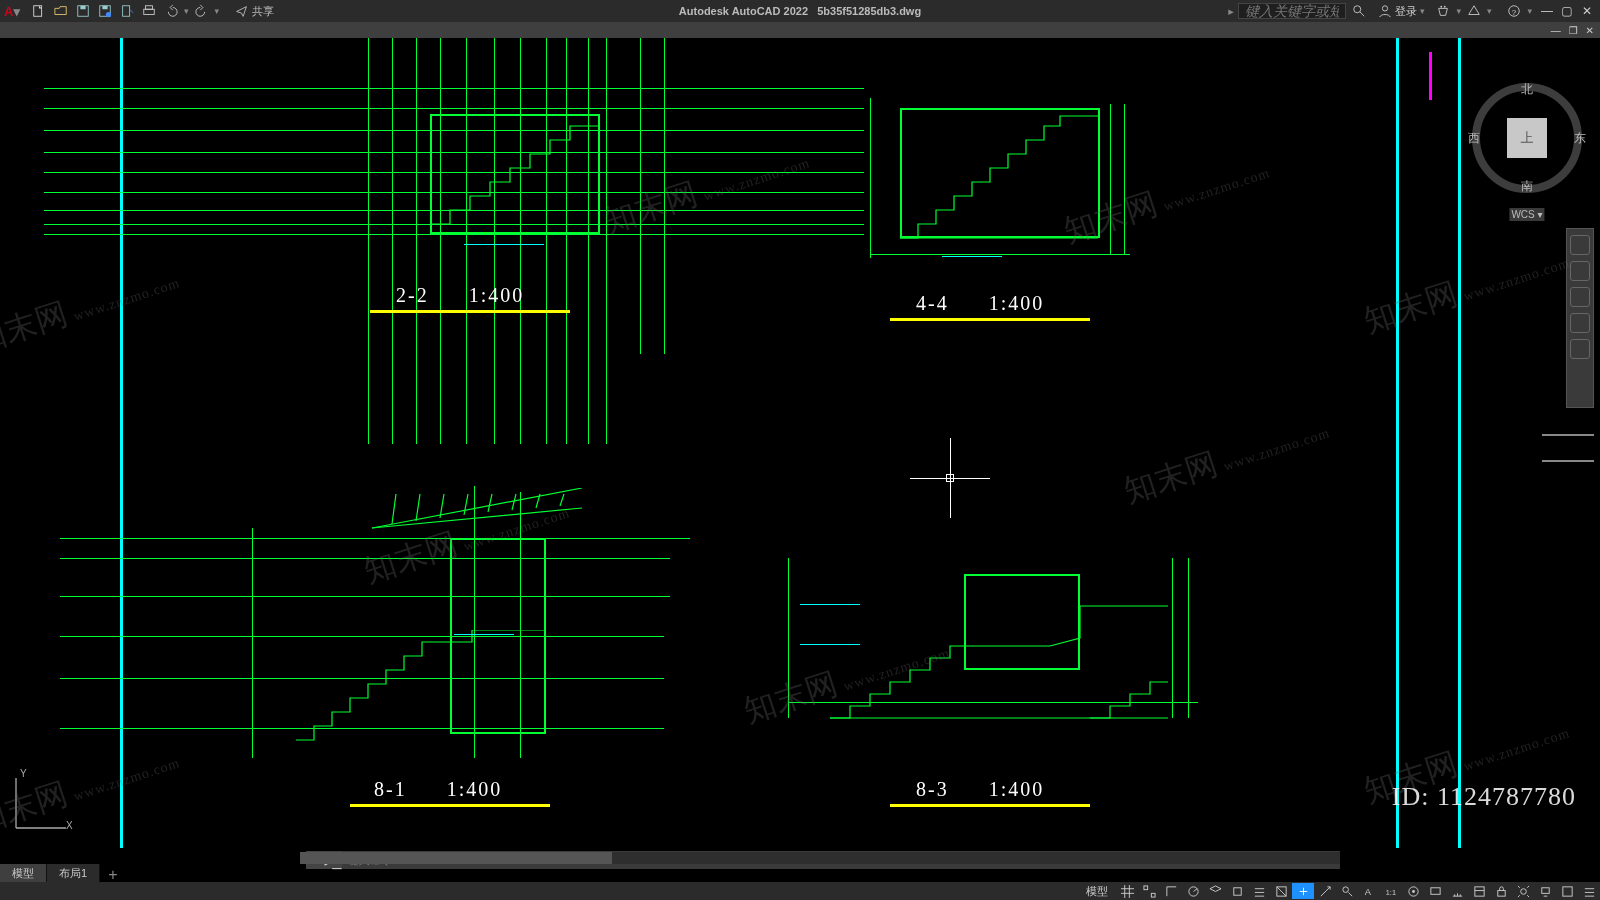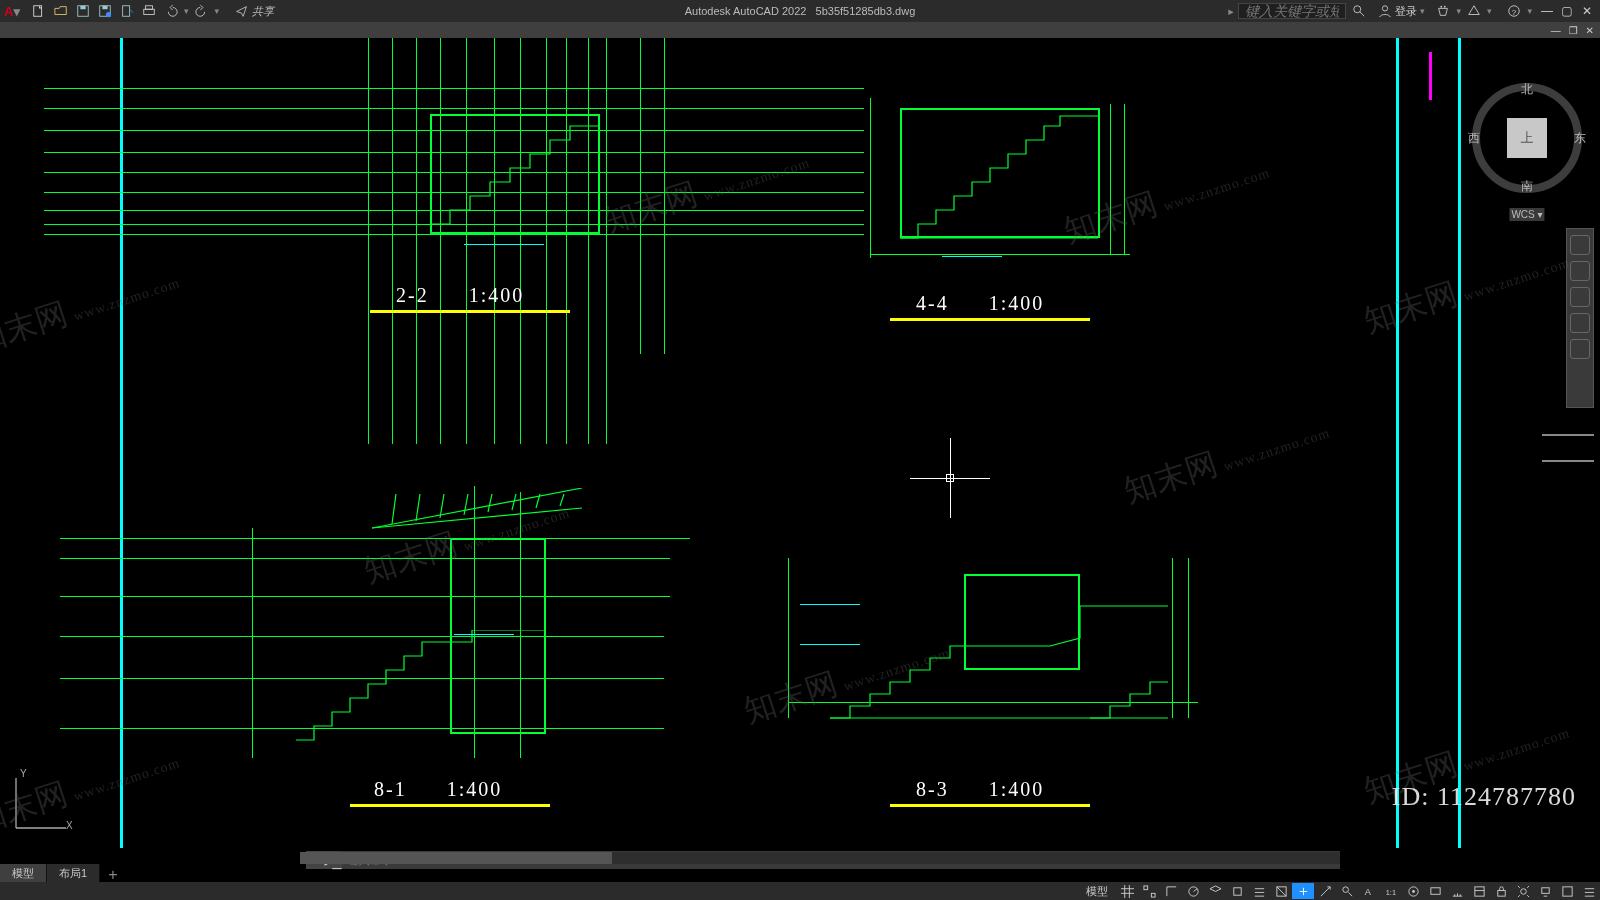--- a/index.html
+++ b/index.html
@@ -4,23 +4,23 @@
 <style>
   * { margin:0; padding:0; box-sizing:border-box; }
   html,body { width:1600px; height:900px; overflow:hidden; background:#000; font-family:"Segoe UI","Microsoft YaHei",sans-serif; color:#ccc; }
 
   
   .titlebar { height:22px; background:#2b2b2b; display:flex; align-items:center; font-size:11px; }
   .titlebar .logo { color:#d0021b; font-weight:bold; width:24px; text-align:center; font-size:13px; }
   .titlebar .tb-ico { width:18px; height:16px; margin:0 2px; display:inline-flex; align-items:center; justify-content:center; }
   .titlebar .tb-ico svg { width:14px; height:14px; }
   .titlebar .qat { display:flex; align-items:center; padding:0 4px; }
-  .titlebar .share { display:flex; align-items:center; margin-left:10px; color:#bbb; cursor:pointer;font-style:italic; }
+  .titlebar .share { display:flex; align-items:center; margin-left:10px; color:#bbb; cursor:pointer; }
   .titlebar .share svg{ margin-right:4px; }
-  .titlebar .center { position:absolute; left:0; right:0; text-align:center; pointer-events:none; }
+  .titlebar .center { position:absolute; left:0; right:0; text-align:center; pointer-events:none;font-weight:bold; }
   .titlebar .center span { color:#bbb; }
   .titlebar .right { margin-left:auto; display:flex; align-items:center; padding-right:6px; gap:0; }
   .titlebar .searchbox { background:#1f1f1f; border:1px solid #444; color:#888; font-size:14px; font-style:italic; padding:1px 6px; width:108px; height:16px; }
   .titlebar .right .tb-ico { margin:0 4px; }
   .titlebar .login { display:flex; align-items:center; color:#ccc; cursor:pointer; margin:0 6px; }
   .titlebar .winctl { display:flex; gap:6px; margin-left:8px;}
   .titlebar .winctl span { width:14px; font-size:12px; color:#ccc; cursor:pointer; text-align:center;}
 
   
   .docwin { position:absolute; left:0; top:22px; right:0; bottom:18px; background:#000; }

